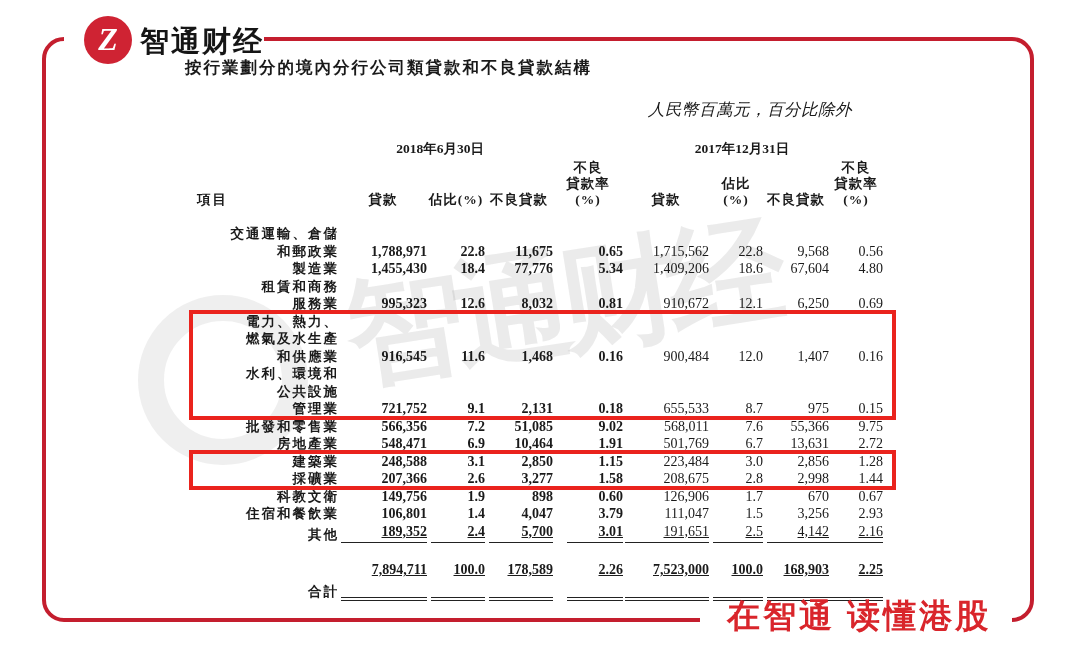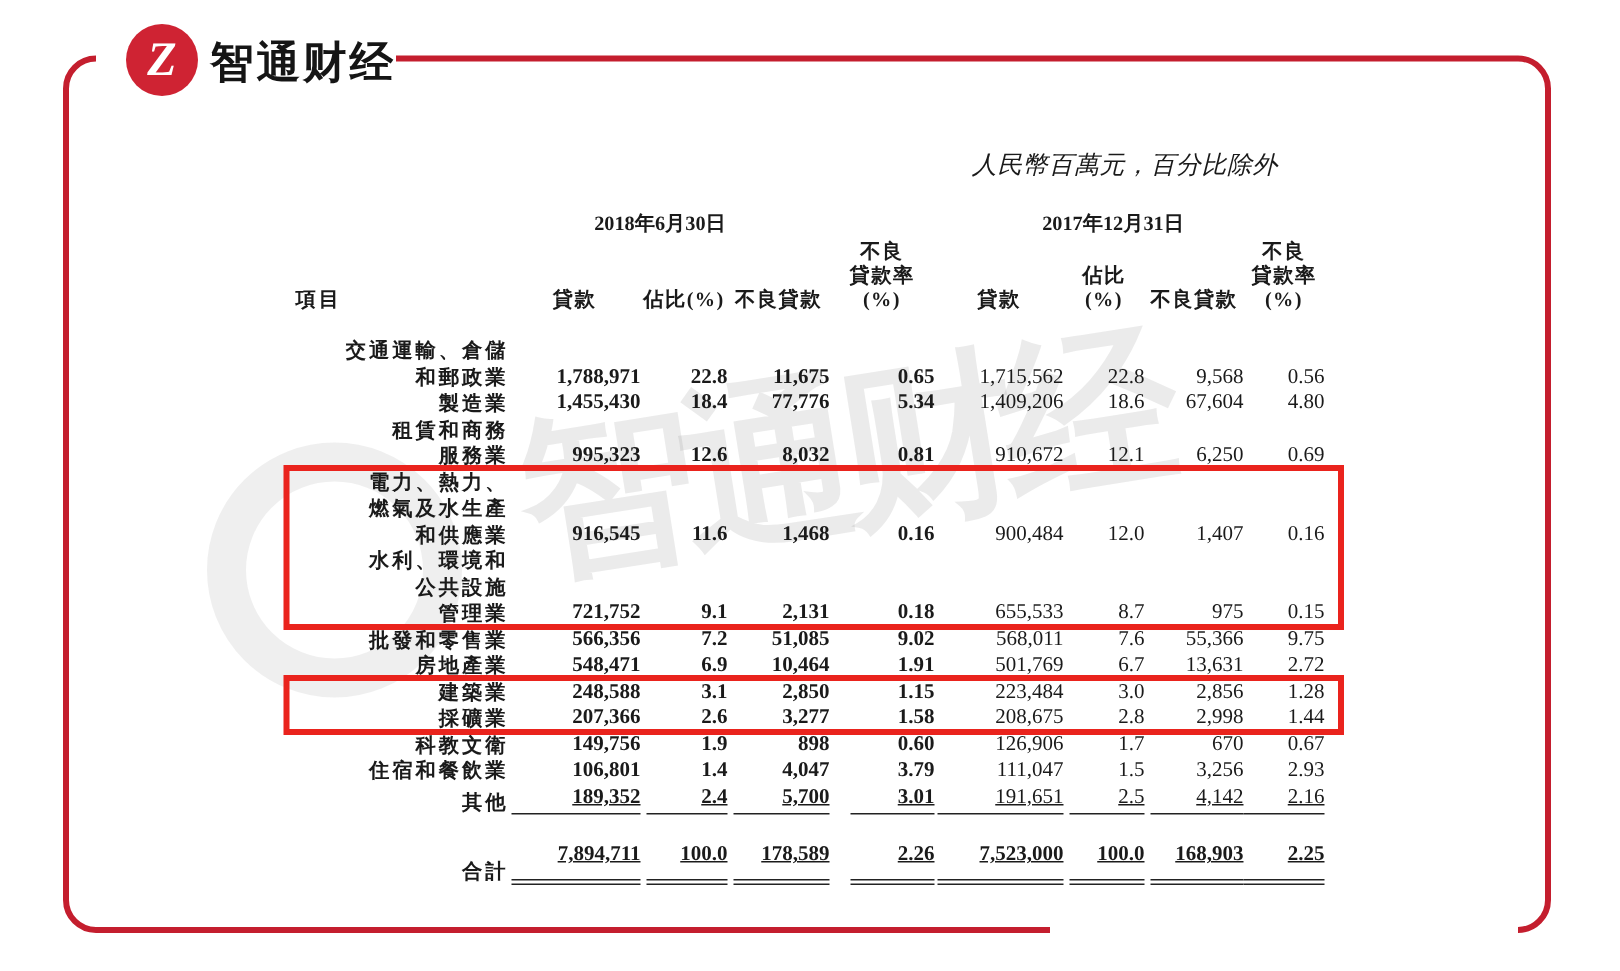--- a/index.html
+++ b/index.html
@@ -47,21 +47,21 @@
         line-height:16px;letter-spacing:1px;}
   tr.cols th.c1{text-align:left;letter-spacing:2px;}
   .tbl tbody td{vertical-align:bottom;text-align:right;line-height:17.5px;}
   .tbl tbody td.c1{text-align:right;font-weight:bold;font-size:13.5px;letter-spacing:2px;}
   .tbl .indent{padding-left:14px;}
   .tbl td.y18{font-weight:bold;}
   tr.first td{padding-top:17px;}
   tr.row-total td{padding-top:18px;font-weight:bold;}
   tr.u td span{display:inline-block;text-align:right;text-decoration:underline;}
   tr.row-other td span{border-bottom:1.5px solid #222;padding-bottom:2px;}
-  tr.row-total td span{border-bottom:4px double #222;padding-bottom:7px;}
+  tr.row-total td span{border-bottom:4px double #222;padding-bottom:18px;}
   tr.u td.c2 span{min-width:86px}tr.u td.c3 span{min-width:54px}tr.u td.c4 span{min-width:64px}
   tr.u td.c5 span{min-width:56px}tr.u td.c6 span{min-width:84px}tr.u td.c7 span{min-width:50px}
   tr.u td.c8 span{min-width:62px}tr.u td.c9 span{min-width:54px}
 
   
   .hl-box{position:absolute;border:4px solid #ea231d;box-sizing:border-box;}
   .hl-box.one{left:189px;top:310px;width:707px;height:110px;}
   .hl-box.two{left:189px;top:450px;width:707px;height:40px;}
 
   
@@ -78,20 +78,21 @@
   <div class="mask-bottom"></div>
 
   <div class="wm-circle"></div>
   <div class="wm-text">智通财经</div>
 
   <div class="logo">
     <span>Z</span>
   </div>
   <div class="brand">智通财经</div>
 
+  <div class="title">按行業劃分的境內分行公司類貸款和不良貸款結構</div>
   <div class="unit-note">人民幣百萬元，百分比除外</div>
 
   <table class="tbl">
     <colgroup>
       <col class="c1">
         <col class="c2">
         <col class="c3">
         <col class="c4">
         <col class="c5">
       <col class="c6">
@@ -300,14 +301,15 @@
           <td class="c7"><span>100.0</span></td>
           <td class="c8"><span>168,903</span></td>
           <td class="c9"><span>2.25</span></td>
         </tr>
       </tbody>
   </table>
 
   <div class="hl-box one"></div>
   <div class="hl-box two"></div>
 
+  <div class="slogan">在智通 读懂港股</div>
 
 </div>
 
 </body></html>

